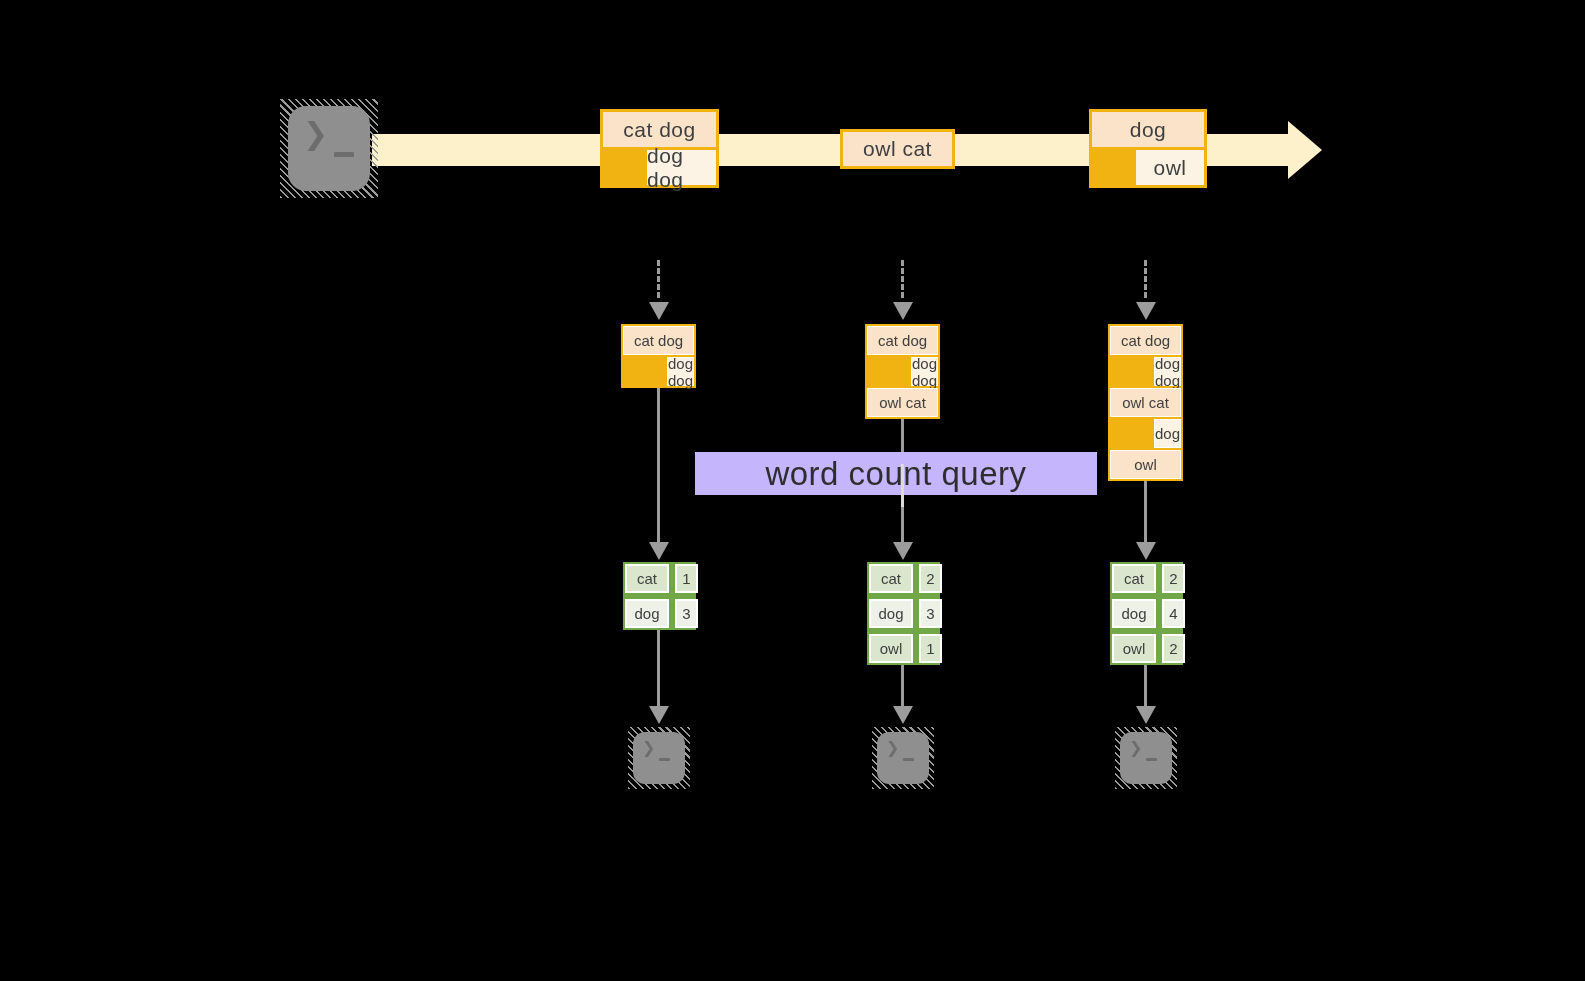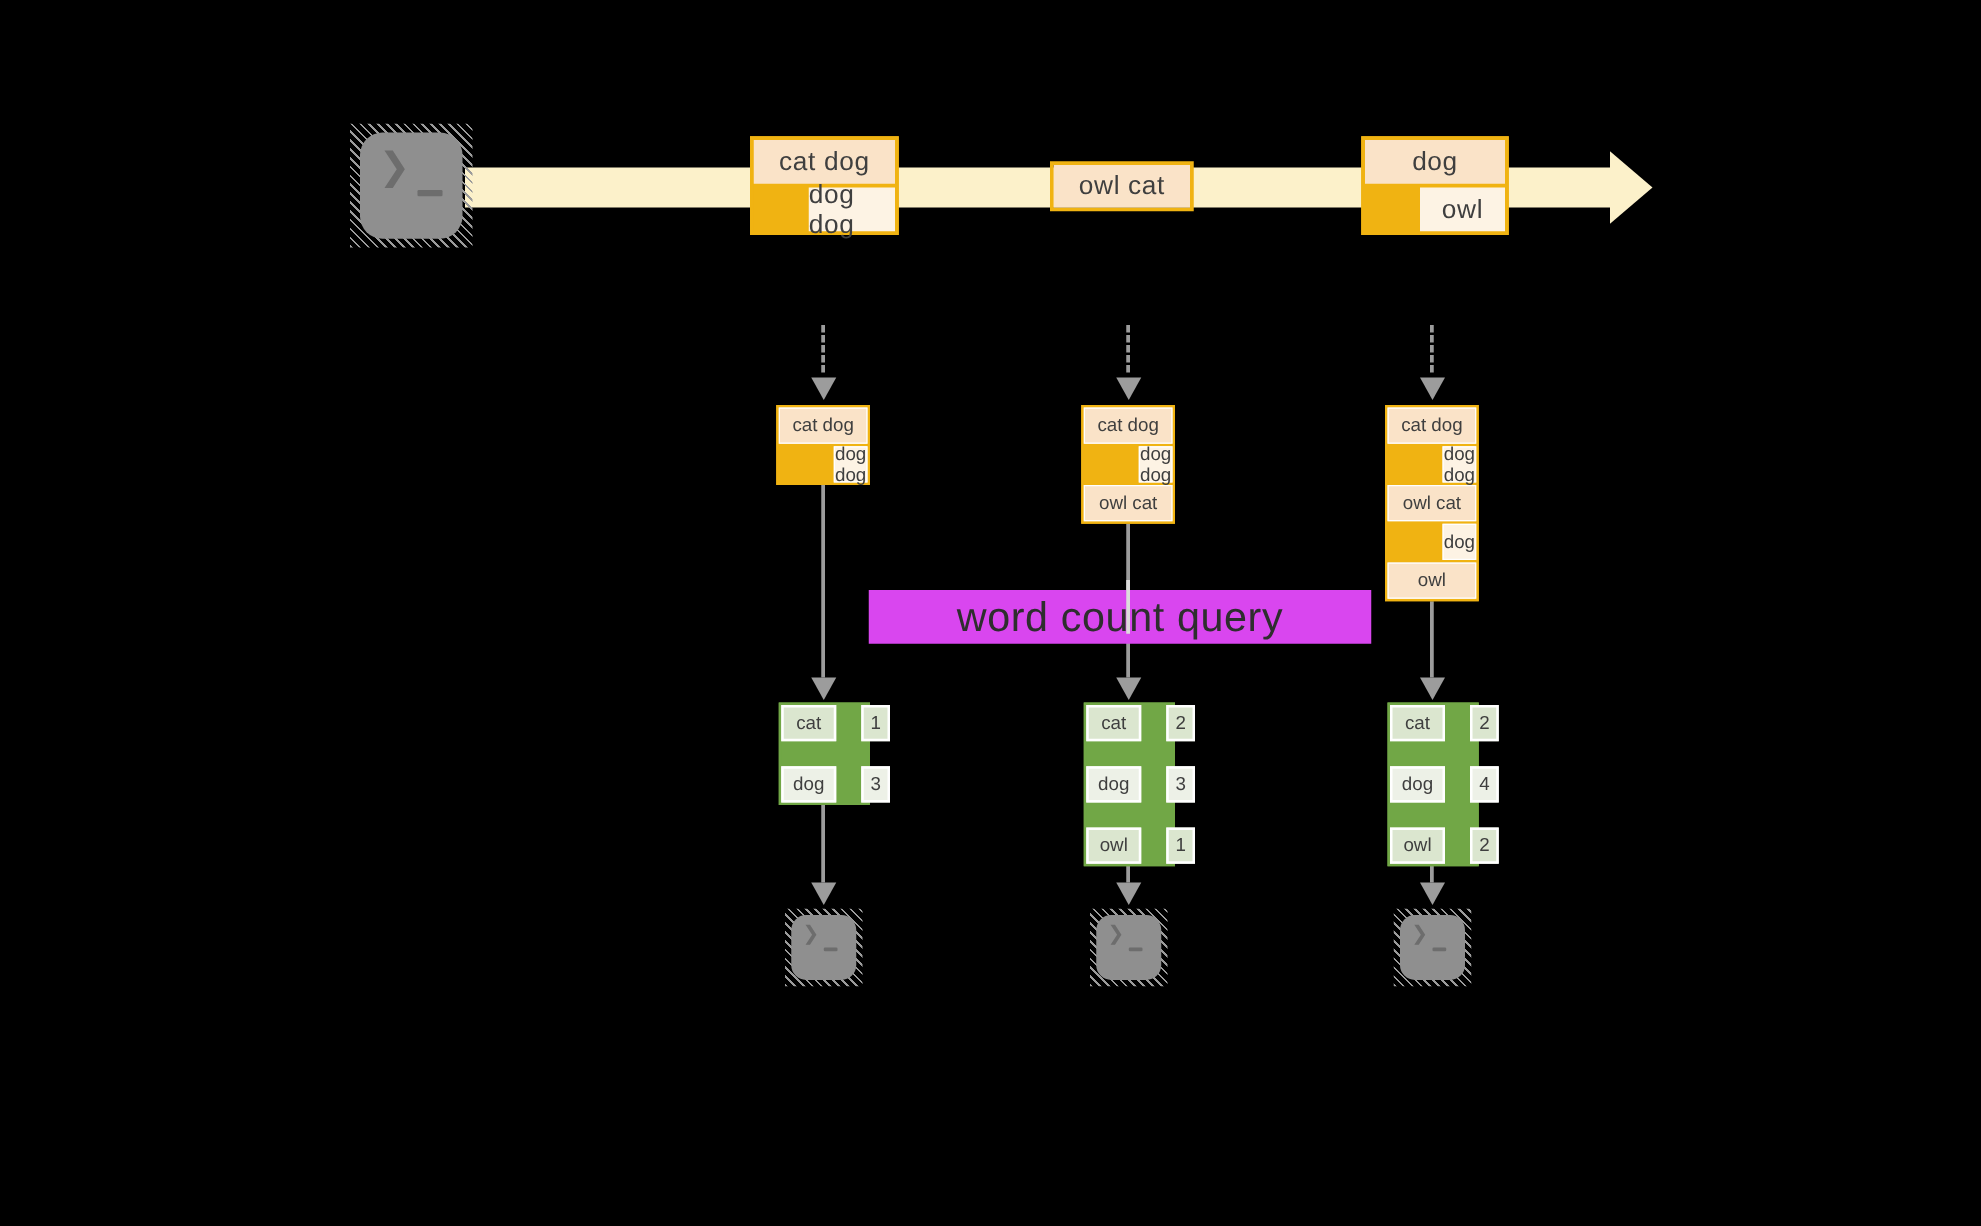--- a/index.html
+++ b/index.html
@@ -38,26 +38,26 @@
   .solid-line{position:absolute;width:3px;background:var(--arrow-gray);z-index:1;}
   .head-down{position:absolute;width:0;height:0;z-index:1;
     border-left:10px solid transparent;border-right:10px solid transparent;
     border-top:18px solid var(--arrow-gray);}
   
   .state-box{position:absolute;z-index:6;box-sizing:border-box;width:75px;display:grid;gap:2px;
     background:var(--box-border);border:2px solid var(--box-border);}
   .state-cell{box-sizing:border-box;height:29px;border:1px solid #fff;display:flex;
     align-items:center;justify-content:center;font-size:15px;}
   
-  .banner{position:absolute;left:695px;top:472px;width:402px;height:43px;background:#d946ef;z-index:5;
+  .banner{position:absolute;left:695px;top:452px;width:402px;height:43px;background:#c4b5fd;z-index:5;
     display:flex;align-items:center;justify-content:center;}
   .banner-text{font-size:33px;color:#2e2e2e;letter-spacing:.5px;}
   .banner-line{position:absolute;left:901px;top:464px;width:3px;height:43px;background:#dcdcdc;z-index:6;}
   
-  .count-table{position:absolute;z-index:6;box-sizing:border-box;width:73px;display:grid;gap:20px;
+  .count-table{position:absolute;z-index:6;box-sizing:border-box;width:73px;display:grid;gap:6px;
     grid-template-columns:44px 23px;background:var(--table-border);border:2px solid var(--table-border);}
   .count-cell{box-sizing:border-box;height:29px;border:2px solid #fff;display:flex;
     align-items:center;justify-content:center;font-size:15px;}
   .grn-dark{background:var(--row-green-dark);}
   .grn-light{background:var(--row-green-light);}
 </style>
 </head>
 <body>
 
 <div class="canvas">

